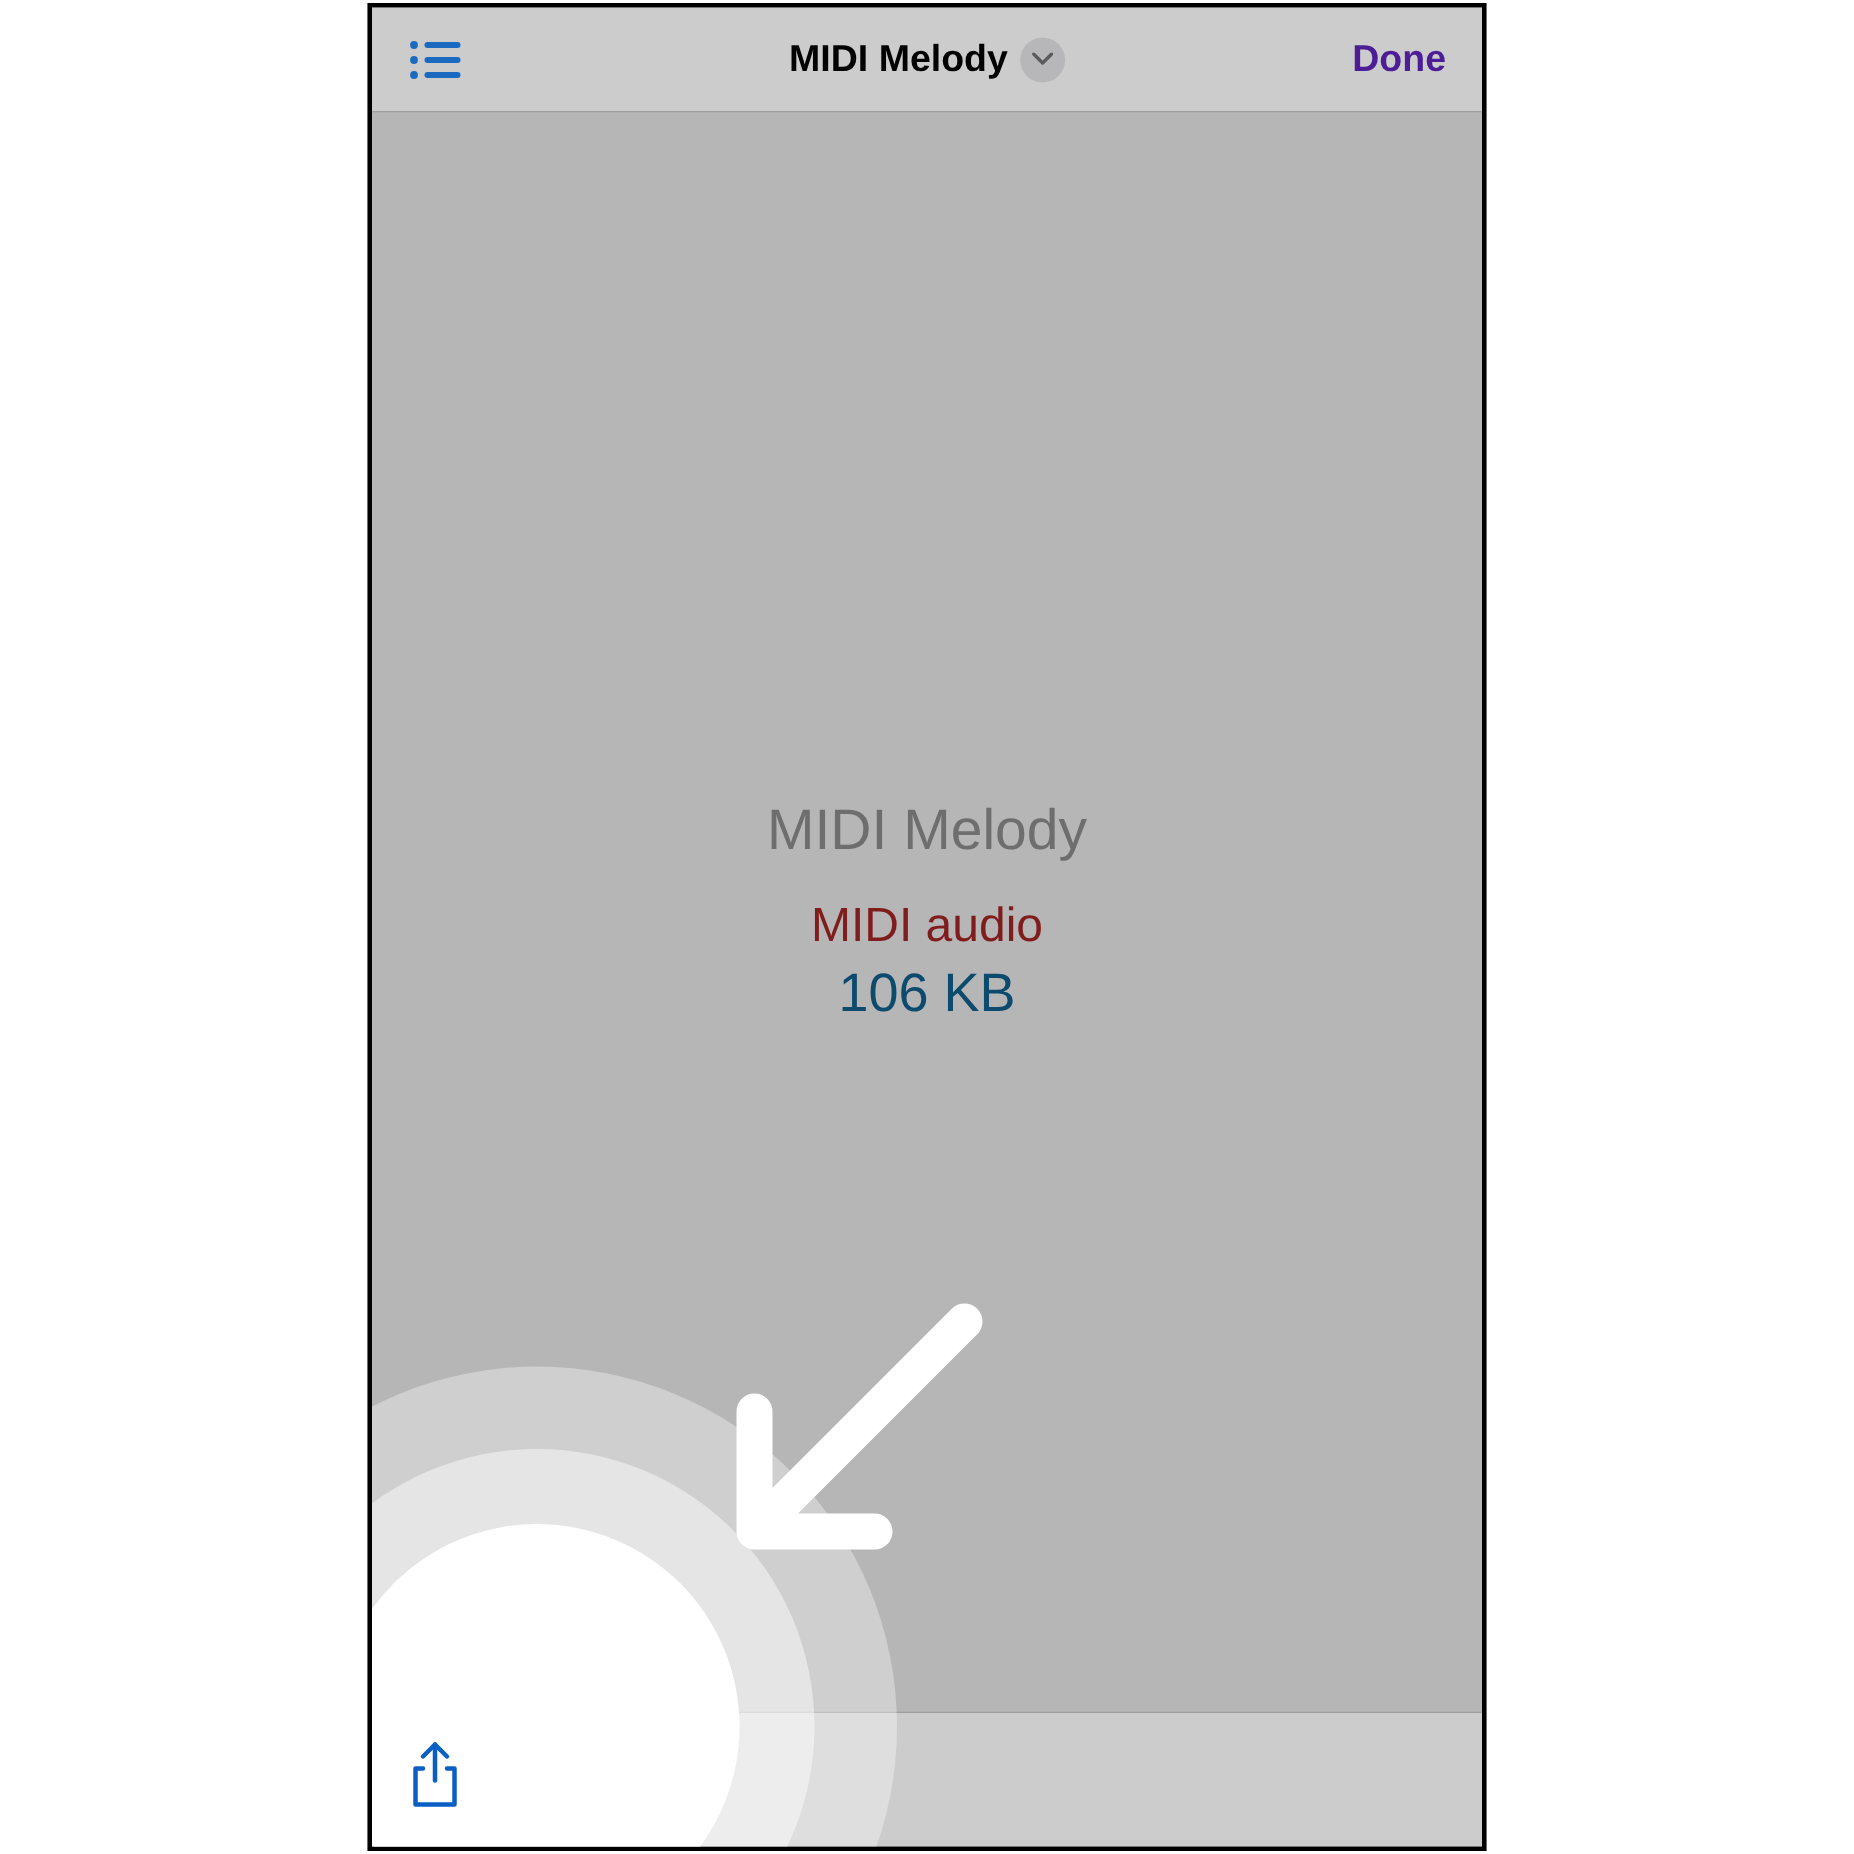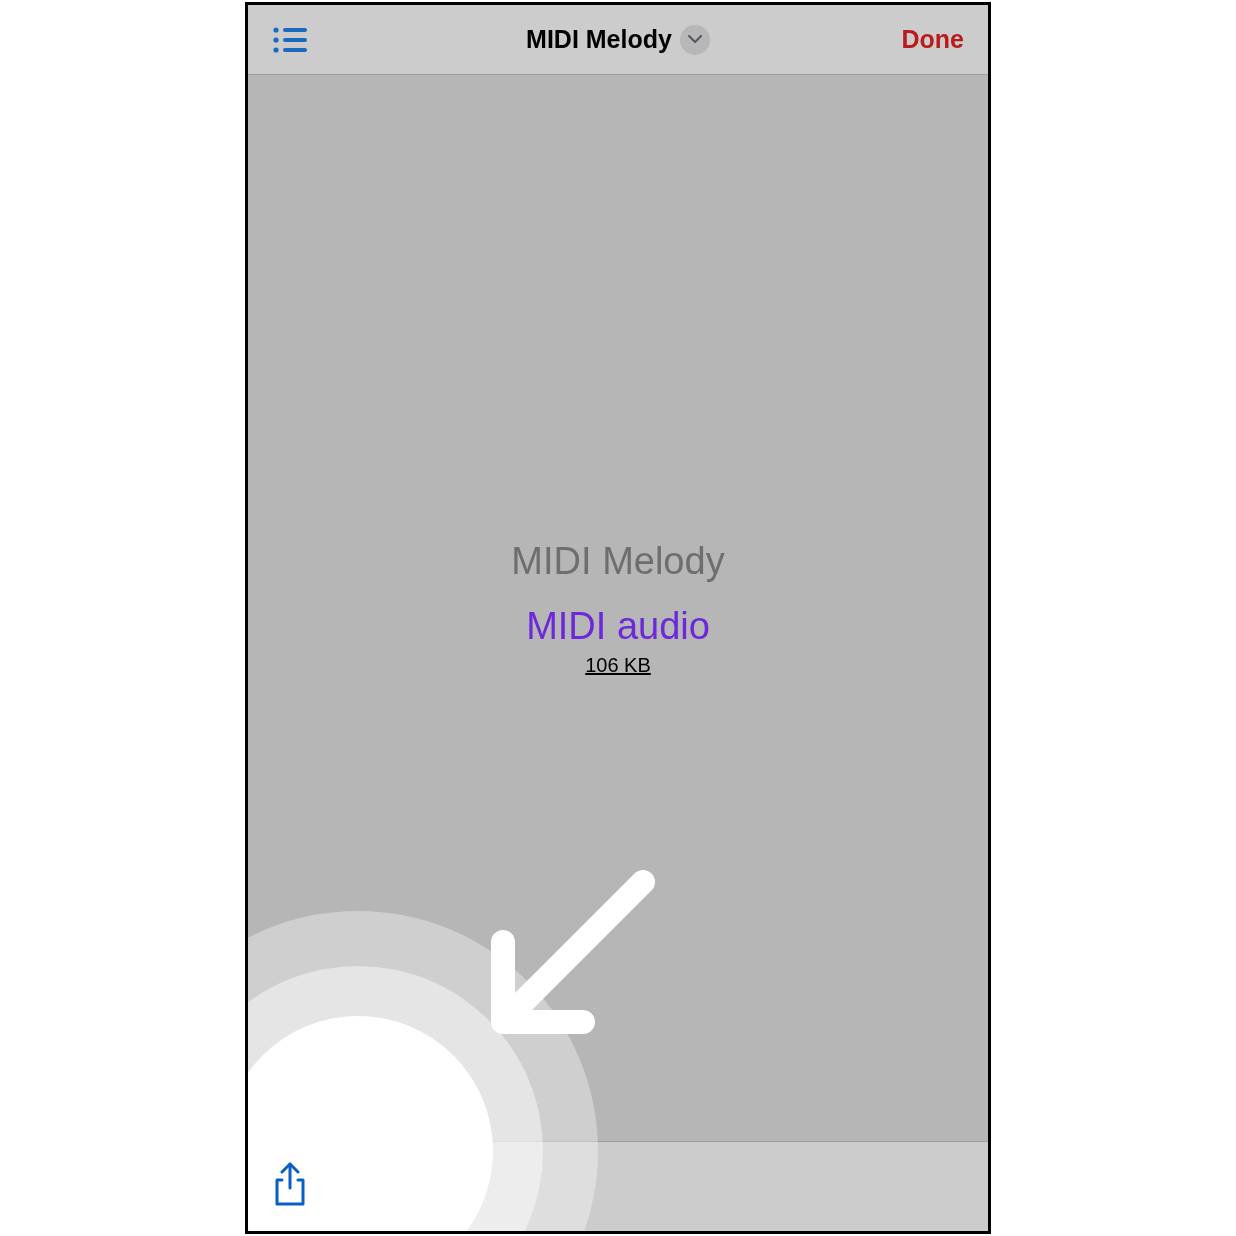--- a/index.html
+++ b/index.html
@@ -55,21 +55,21 @@
     .chevron-badge {
       width: 30px;
       height: 30px;
       border-radius: 50%;
       background: #b7b6b8;
       display: flex;
       align-items: center;
       justify-content: center;
     }
     .done-btn {
-      color: #b91c1c;
+      color: #4c1d95;
       font-size: 25px;
       font-weight: 600;
     }
     .content {
       position: absolute;
       top: 70px;
       left: 0;
       right: 0;
       bottom: 90px;
       display: flex;
@@ -78,27 +78,26 @@
       justify-content: center;
       gap: 6px;
     }
     .file-name {
       font-size: 38px;
       color: #6f6e6f;
       font-weight: 400;
       margin-bottom: 16px;
     }
     .file-type {
-      font-size: 38px;
-      color: #6d28d9;
+      font-size: 32px;
+      color: #7f1d1d;
     }
     .file-size {
-      font-size: 20px;
-      color: #000000;
-      text-decoration: underline;
+      font-size: 36px;
+      color: #0c4a6e;
     }
     .bottom-bar {
       position: absolute;
       bottom: 0;
       left: 0;
       right: 0;
       height: 90px;
       background: #cdcccd;
       border-top: 1px solid #9e9d9e;
       display: flex;

